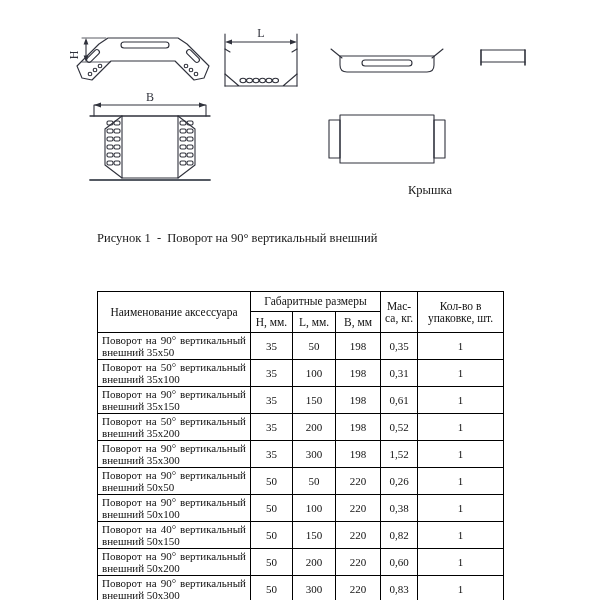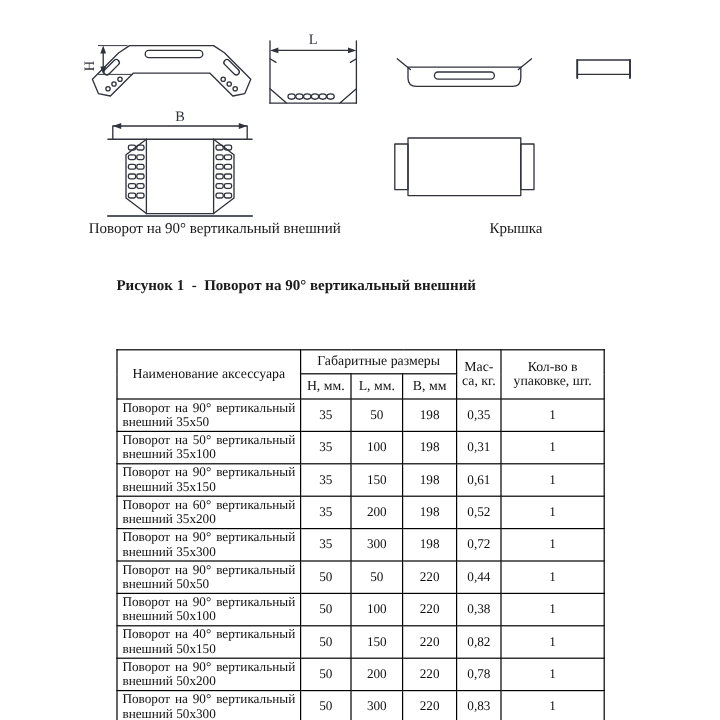--- a/index.html
+++ b/index.html
@@ -131,24 +131,23 @@
   </svg>
 
   <svg style="left:326px; top:112px;" width="122" height="56" viewBox="0 0 122 56">
     <g class="drawing">
       <rect x="14" y="3" width="94" height="48"></rect>
       <rect x="3" y="8" width="11" height="38"></rect>
       <rect x="108" y="8" width="11" height="38"></rect>
     </g>
   </svg>
 
-  <div class="caption center" style="left:68px; top:183px; width:222px;">Поворот на 90° вертикальный внешний</div>
   <div class="caption center" style="left:380px; top:183px; width:100px;font-family:Liberation Serif, serif;">Крышка</div>
 
-  <div class="caption fig-caption" style="left:97px; top:231px;font-weight:bold;">Рисунок 1  -  Поворот на 90° вертикальный внешний</div>
+  <div class="caption fig-caption" style="left:97px; top:231px;">Рисунок 1  -  Поворот на 90° вертикальный внешний</div>
 
   <table class="spec">
     <colgroup>
       <col style="width:153px">
         <col style="width:42px">
         <col style="width:43px">
       <col style="width:45px">
         <col style="width:37px">
         <col style="width:86px">
     </colgroup>
@@ -184,41 +183,41 @@
         </tr>
         <tr>
           <td class="name-cell">Поворот на 90° вертикальный внешний 35x150</td>
           <td>35</td>
           <td>150</td>
           <td>198</td>
           <td>0,61</td>
           <td>1</td>
         </tr>
         <tr>
-          <td class="name-cell">Поворот на 60° вертикальный внешний 35x200</td>
+          <td class="name-cell">Поворот на 50° вертикальный внешний 35x200</td>
           <td>35</td>
           <td>200</td>
           <td>198</td>
           <td>0,52</td>
           <td>1</td>
         </tr>
         <tr>
           <td class="name-cell">Поворот на 90° вертикальный внешний 35x300</td>
           <td>35</td>
           <td>300</td>
           <td>198</td>
-          <td>0,72</td>
+          <td>1,52</td>
           <td>1</td>
         </tr>
         <tr>
           <td class="name-cell">Поворот на 90° вертикальный внешний 50x50</td>
           <td>50</td>
           <td>50</td>
           <td>220</td>
-          <td>0,44</td>
+          <td>0,26</td>
           <td>1</td>
         </tr>
         <tr>
           <td class="name-cell">Поворот на 90° вертикальный внешний 50x100</td>
           <td>50</td>
           <td>100</td>
           <td>220</td>
           <td>0,38</td>
           <td>1</td>
         </tr>
@@ -228,21 +227,21 @@
           <td>150</td>
           <td>220</td>
           <td>0,82</td>
           <td>1</td>
         </tr>
         <tr>
           <td class="name-cell">Поворот на 90° вертикальный внешний 50x200</td>
           <td>50</td>
           <td>200</td>
           <td>220</td>
-          <td>0,78</td>
+          <td>0,60</td>
           <td>1</td>
         </tr>
         <tr>
           <td class="name-cell">Поворот на 90° вертикальный внешний 50x300</td>
           <td>50</td>
           <td>300</td>
           <td>220</td>
           <td>0,83</td>
           <td>1</td>
         </tr>

